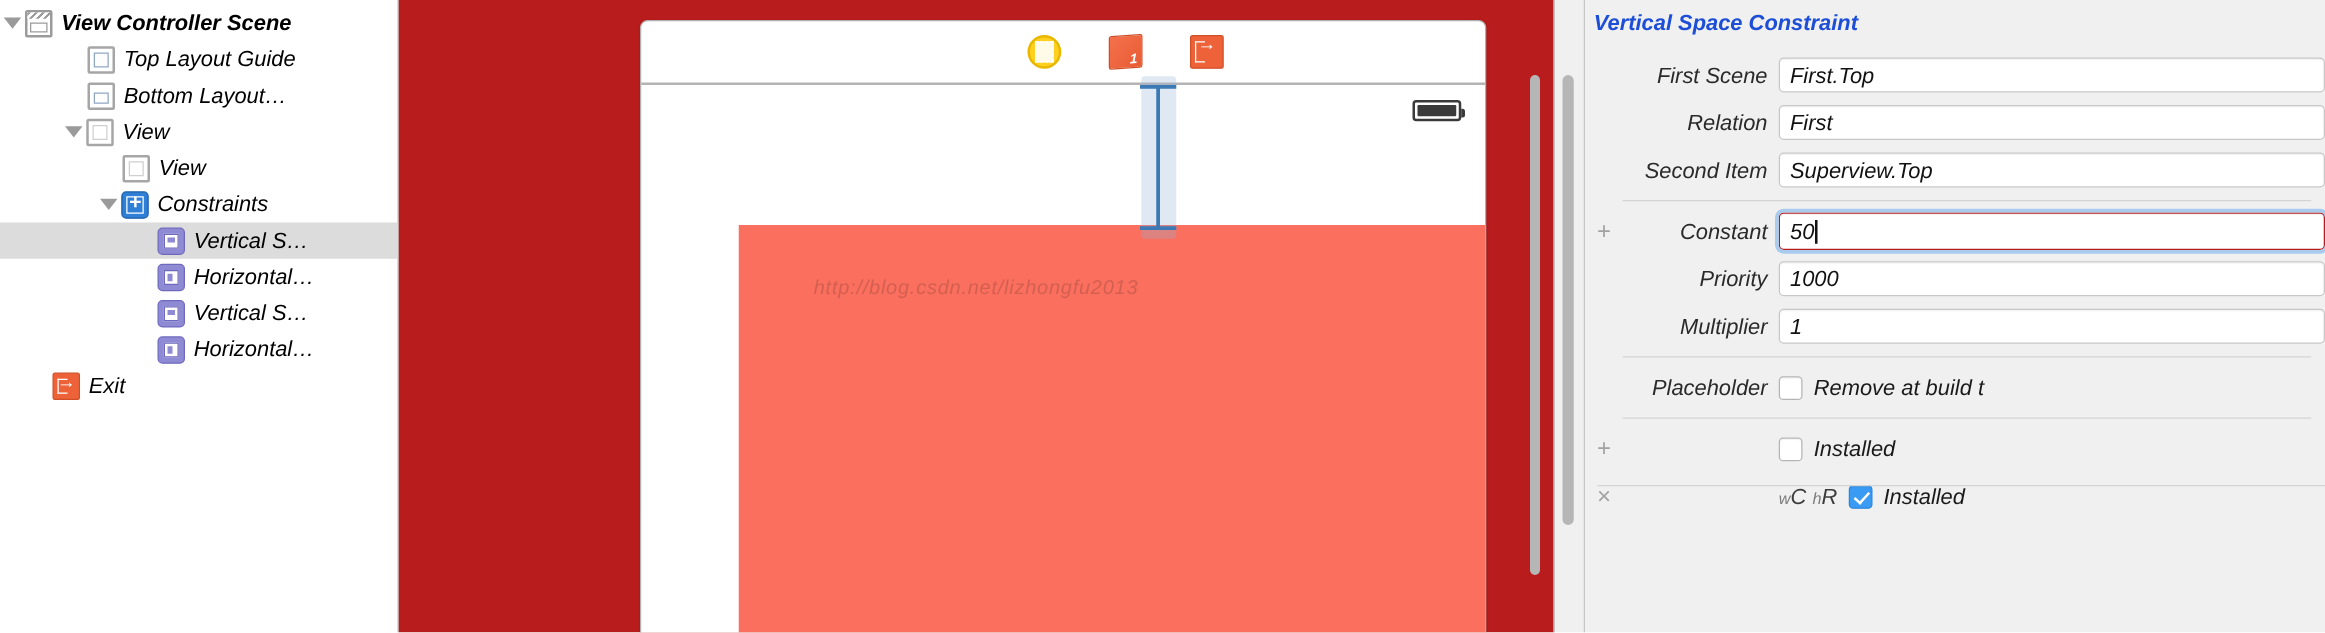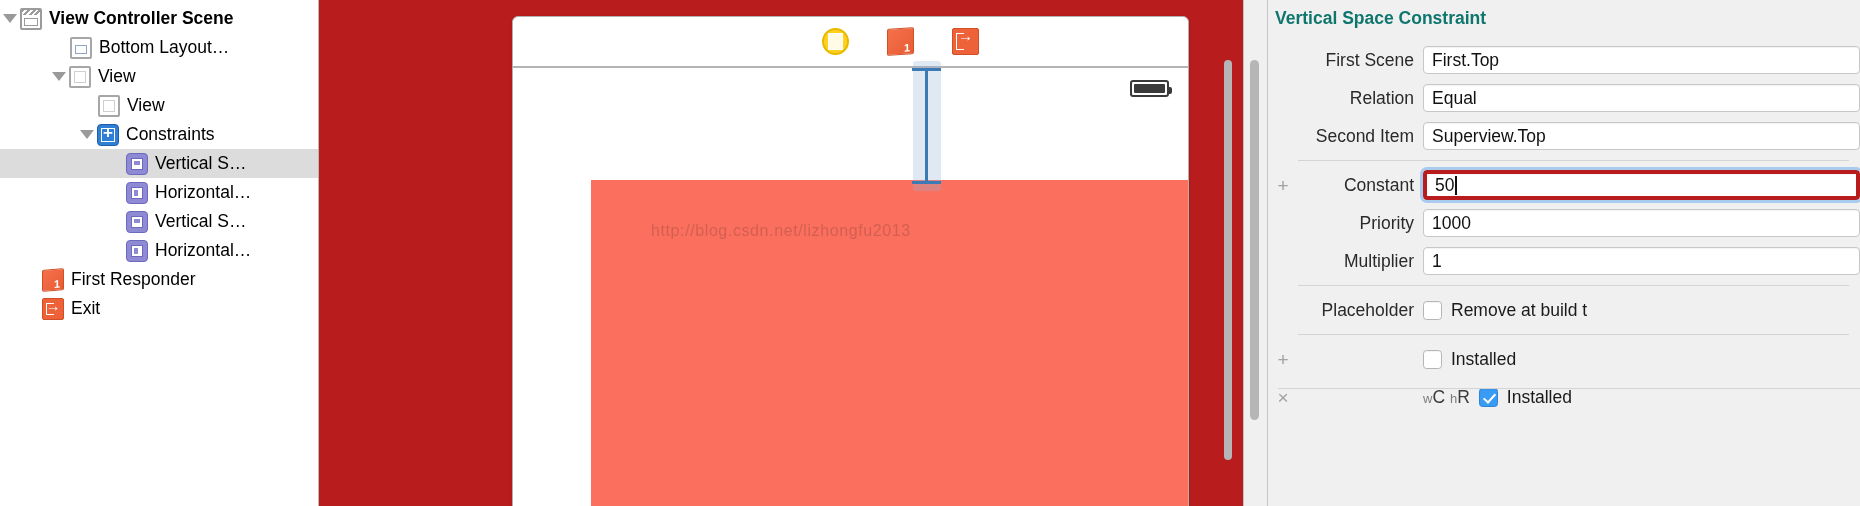--- a/index.html
+++ b/index.html
@@ -8,20 +8,21 @@
     overflow: hidden;
     font-family: "Liberation Sans", sans-serif;
     background: #ffffff;
     -webkit-font-smoothing: antialiased;
   }
 
   #app {
     position: relative;
     width: 1860px; height: 371px;
     display: flex;
+    font-style: italic;
   }
 
   
   .outline {
     position: relative;
     width: 319px; height: 506px;
     background: #ffffff;
     border-right: 1px solid #b8b8b8;
     padding-top: 4px;
     flex: 0 0 319px;
@@ -289,21 +290,21 @@
     position: relative;
     flex: 0 0 617px;
     width: 617px; height: 506px;
     background: #f0f0f0;
     border-left: 1px solid #c2c2c2;
     padding-top: 2px;
   }
   .insp-title {
     font-size: 17.5px;
     font-weight: bold;
-    color: #0f766e;
+    color: #1d4ed8;
     padding: 6px 0 0 11px;
     margin-bottom: 12px;
   }
   .row {
     display: flex;
     align-items: center;
     height: 38px;
     padding-left: 6px;
   }
   .row .gutter {
@@ -331,21 +332,21 @@
     border-radius: 4px;
     font-size: 17.5px;
     color: #111;
     display: flex;
     align-items: center;
     padding: 0 8px;
     margin-right: 0px;
     box-shadow: inset 0 1px 1px rgba(0,0,0,0.05);
   }
   .field.focused {
-    border: 4px solid #b91c1c;
+    border: 1px solid #b91c1c;
     outline: 3px solid #a9cbee;
     outline-offset: 0px;
     height: 30px;
   }
   .field .caret {
     display: inline-block;
     width: 1.5px;
     height: 19px;
     background: #111;
     margin-left: 1px;
@@ -422,20 +423,24 @@
 
   <div class="outline">
 
     <div class="otree-row" style="padding-left:0px">
       <span class="disc open"></span>
       <span class="ic ic-scene"></span>
       <span class="lbl bold">View Controller Scene</span>
     </div>
 
 
+    <div class="otree-row" style="padding-left:70px">
+      <span class="ic ic-guide"></span>
+      <span class="lbl">Top Layout Guide</span>
+    </div>
 
     <div class="otree-row" style="padding-left:70px">
       <span class="ic ic-guide bottom"></span>
       <span class="lbl">Bottom Layout…</span>
     </div>
 
     <div class="otree-row" style="padding-left:49px">
       <span class="disc open"></span>
       <span class="ic ic-view"></span>
       <span class="lbl">View</span>
@@ -465,24 +470,20 @@
     <div class="otree-row" style="padding-left:126px">
       <span class="ic ic-cons v"></span>
       <span class="lbl">Vertical S…</span>
     </div>
 
     <div class="otree-row" style="padding-left:126px">
       <span class="ic ic-cons h"></span>
       <span class="lbl">Horizontal…</span>
     </div>
 
-    <div class="otree-row" style="padding-left:42px">
-      <span class="ic ic-fr"></span>
-      <span class="lbl">First Responder</span>
-    </div>
 
     <div class="otree-row" style="padding-left:42px">
       <span class="ic ic-exit"></span>
       <span class="lbl">Exit</span>
     </div>
   </div>
 
   <div class="canvas">
 
     <div class="device">
@@ -525,21 +526,21 @@
 
       <div class="row">
         <span class="gutter"></span>
         <span class="lab">First Scene</span>
         <span class="field">First.Top</span>
       </div>
 
       <div class="row">
         <span class="gutter"></span>
         <span class="lab">Relation</span>
-        <span class="field">Equal</span>
+        <span class="field">First</span>
       </div>
 
       <div class="row">
         <span class="gutter"></span>
         <span class="lab">Second Item</span>
         <span class="field">Superview.Top</span>
       </div>
 
       <div class="divider"></div>
 

